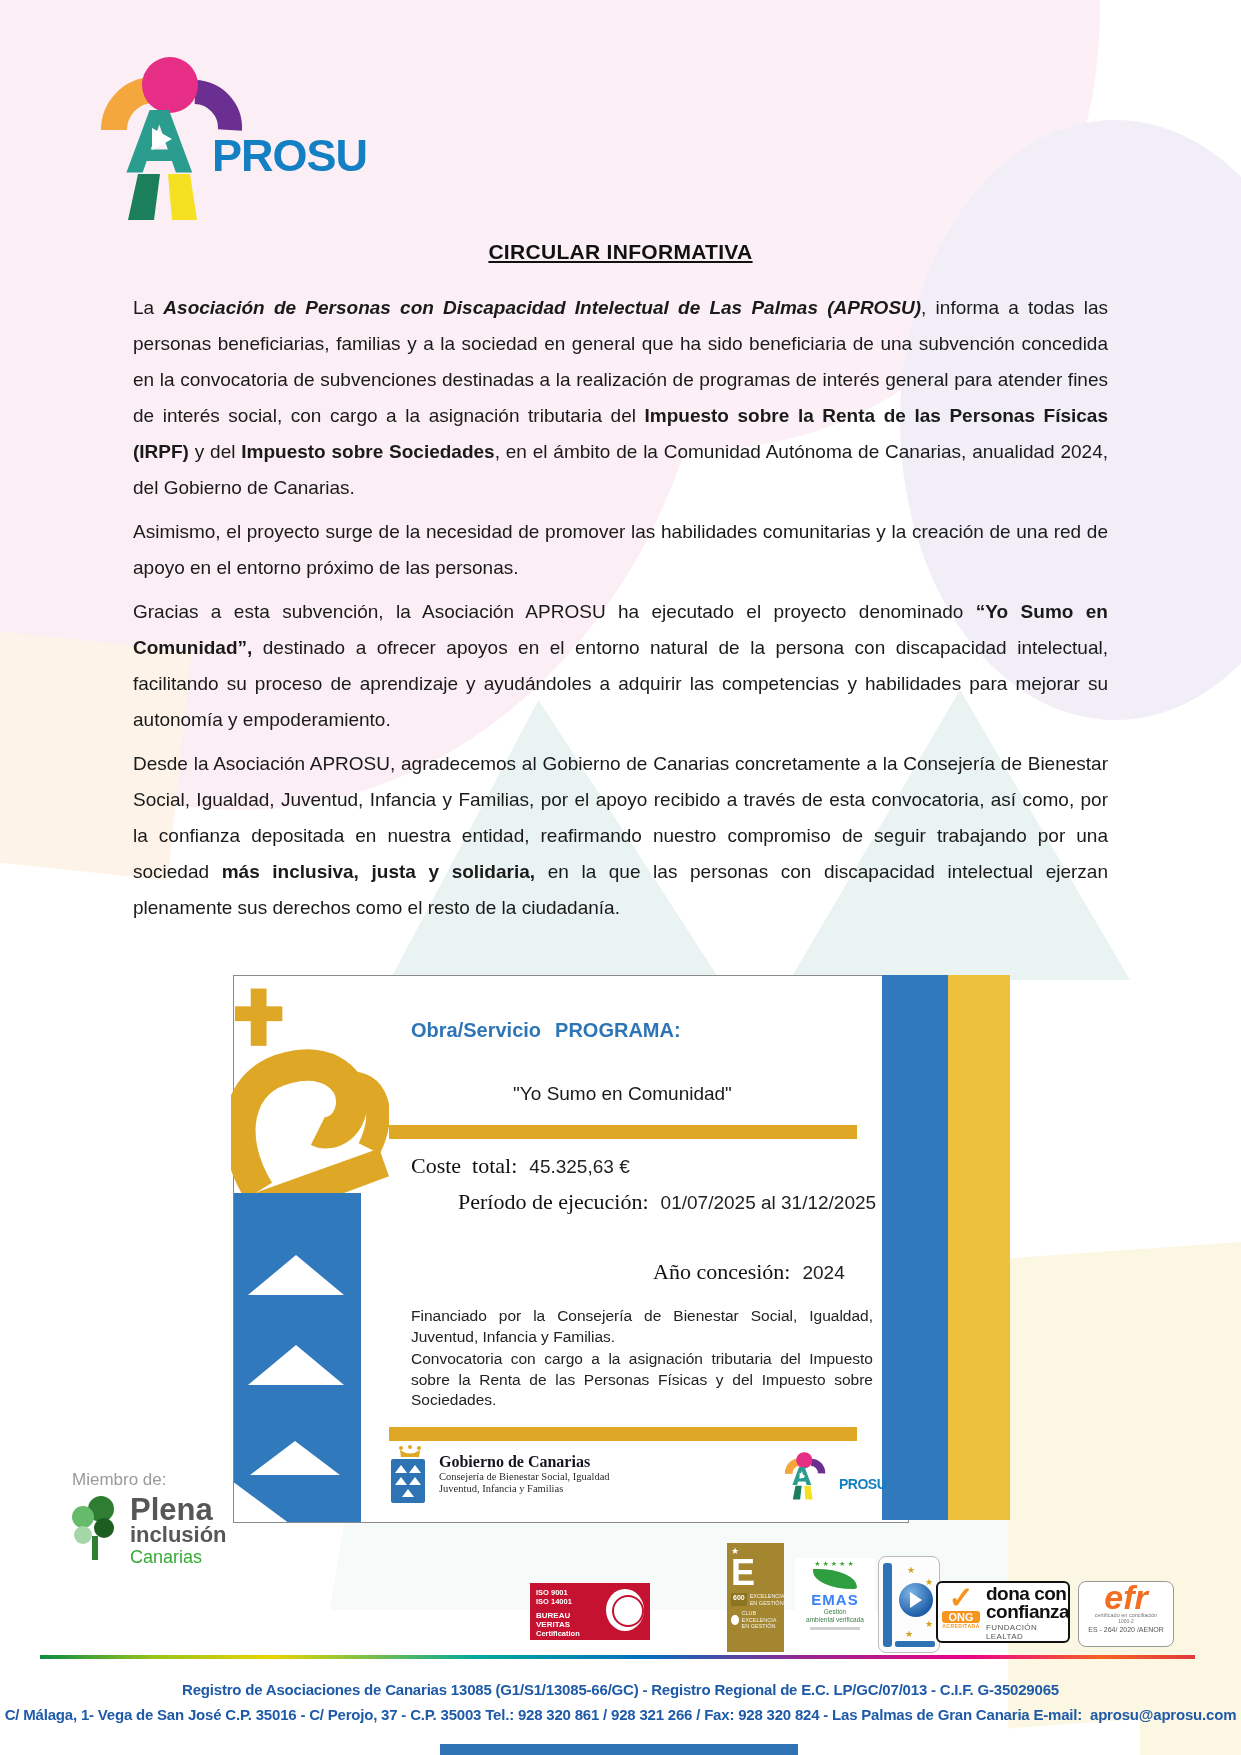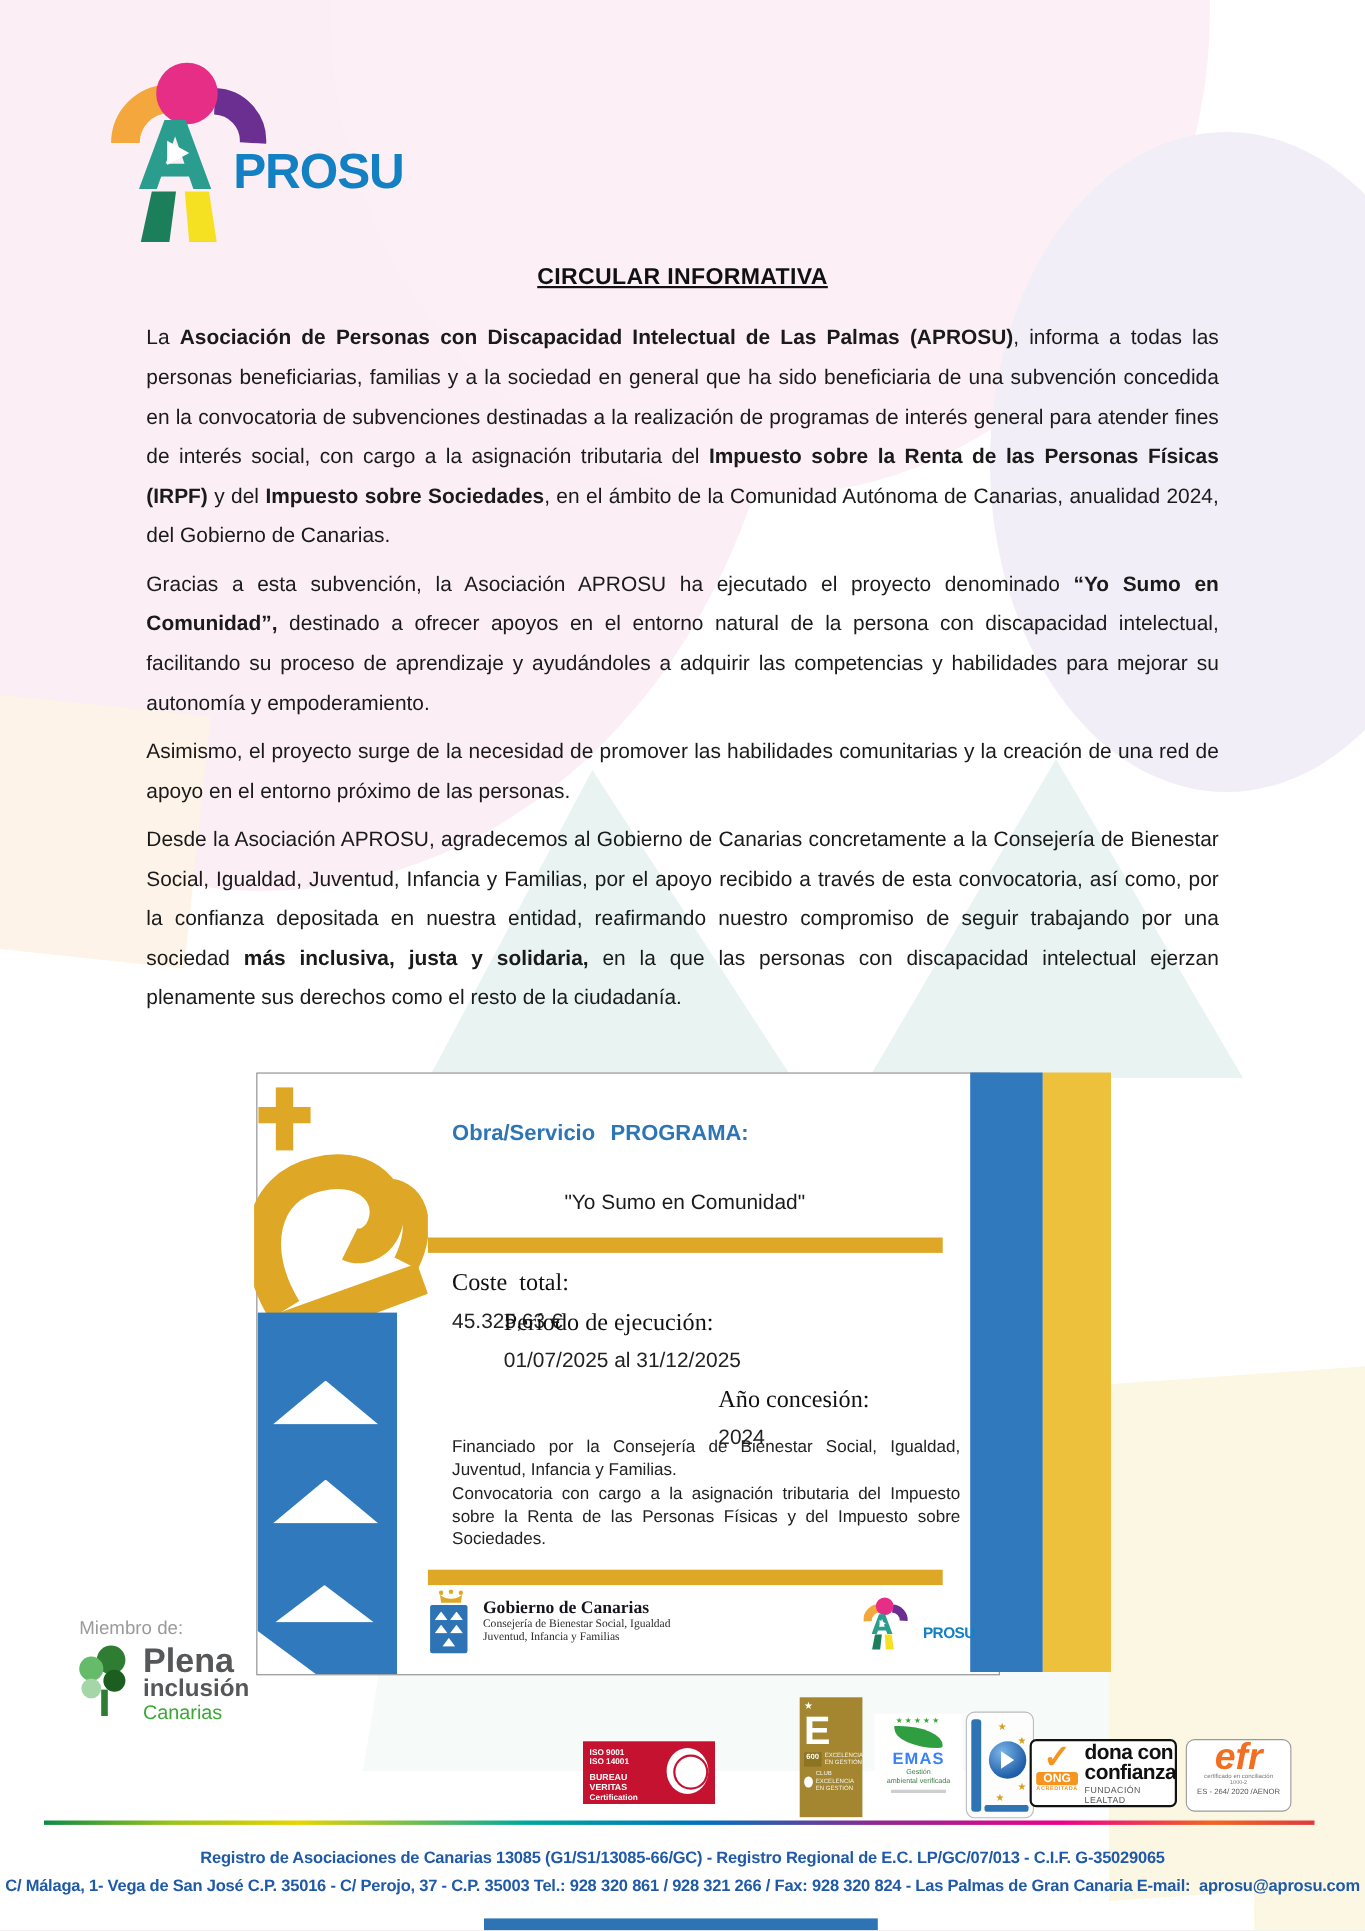--- a/index.html
+++ b/index.html
@@ -19,35 +19,35 @@
   .bg-cream2{left:1140px;top:1670px;width:110px;height:90px;background:#fcf7e3;}
   .z1{z-index:1;}
   
   .aprosu-logo{left:100px;top:52px;width:320px;height:180px;}
   .aprosu-word{position:absolute;left:112px;top:78px;font-size:45px;font-weight:800;color:#1480C4;letter-spacing:-1px;}
   
   .letter{left:133px;top:240px;width:975px;}
   .title{margin:0 0 26px 0;text-align:center;font-size:21px;font-weight:700;color:#111;
          text-decoration:underline;letter-spacing:.3px;}
   .letter p{margin:0 0 8px 0;font-size:19px;line-height:36px;text-align:justify;}
-  .bi{font-weight:700;}
+  .bi{font-style:italic;font-weight:700;}
   
   .cert{left:233px;top:975px;width:777px;height:548px;}
   .cert-white{position:absolute;left:0;top:0;width:676px;height:548px;background:#fff;border:1px solid #8a8a8a;box-sizing:border-box;}
   .crown-svg{position:absolute;left:-2px;top:12px;}
   .band-left{position:absolute;left:1px;top:218px;width:127px;height:329px;background:#3079BC;
              clip-path:polygon(0 0,100% 0,100% 100%,42% 100%,0 88%);}
   .tri{position:absolute;background:#fff;clip-path:polygon(50% 0,100% 100%,0 100%);}
   .band-blue-r{position:absolute;left:649px;top:0;width:66px;height:545px;background:#3079BC;}
   .band-gold-r{position:absolute;left:715px;top:0;width:62px;height:545px;background:#EEC13D;}
   .obra-line{position:absolute;left:178px;top:44px;font-size:20px;font-weight:700;color:#2E75B6;display:flex;gap:14px;}
   .programa{position:absolute;left:156px;top:108px;width:467px;text-align:center;font-size:19px;color:#1b1b1b;}
   .goldbar{position:absolute;left:156px;width:468px;height:14px;background:#DFA726;}
   .bar1{top:150px;} .bar2{top:452px;}
-  .kv{position:absolute;display:flex;align-items:baseline;gap:12px;flex-direction:column;}
+  .kv{position:absolute;display:flex;align-items:baseline;gap:12px;}
   .kv .k{font-family:"Liberation Serif",serif;font-size:22px;color:#111;white-space:pre-wrap;}
   .kv .v{font-size:19px;color:#222;}
   .coste{left:178px;top:178px;} .periodo{left:178px;top:214px;margin-left:47px;} .anio{left:420px;top:284px;}
   .finblock{position:absolute;left:178px;top:331px;width:462px;font-size:15.5px;line-height:20.5px;
             text-align:justify;color:#222;}
   .finblock div{margin:0 0 2px 0;}
   
   .gob{position:absolute;left:158px;top:470px;display:flex;}
   .gob-shield-wrap{width:40px;}
   .gob-crown{display:block;margin-left:6px;}
@@ -140,22 +140,22 @@
       <polygon points="52,76 52,98 72,87" fill="#ffffff"></polygon>
       <polygon points="38,122 60,122 54,168 28,168" fill="#1C7F5B"></polygon>
       <polygon points="68,122 90,122 97,168 72,168" fill="#F5E121"></polygon>
     </svg>
     <span class="aprosu-word">PROSU</span>
   </div>
 
   <div class="abs z1 letter">
     <h1 class="title">CIRCULAR INFORMATIVA</h1>
     <p><span>La </span><strong class="bi">Asociación de Personas con Discapacidad Intelectual de Las Palmas (APROSU)</strong><span>, informa a todas las personas beneficiarias, familias y a la sociedad en general que ha sido beneficiaria de una subvención concedida en la convocatoria de subvenciones destinadas a la realización de programas de interés general para atender fines de interés social, con cargo a la asignación tributaria del </span><strong>Impuesto sobre la Renta de las Personas Físicas (IRPF)</strong><span> y del </span><strong>Impuesto sobre Sociedades</strong><span>, en el ámbito de la Comunidad Autónoma de Canarias, anualidad 2024, del Gobierno de Canarias.</span></p>
+    <p><span>Asimismo, el proyecto surge de la necesidad de promover las habilidades comunitarias y la creación de una red de apoyo en el entorno próximo de las personas.</span></p>
     <p><span>Gracias a esta subvención, la Asociación APROSU ha ejecutado el proyecto denominado </span><strong>“Yo Sumo en Comunidad”,</strong><span> destinado a ofrecer apoyos en el entorno natural de la persona con discapacidad intelectual, facilitando su proceso de aprendizaje y ayudándoles a adquirir las competencias y habilidades para mejorar su autonomía y empoderamiento.</span></p>
-    <p><span>Asimismo, el proyecto surge de la necesidad de promover las habilidades comunitarias y la creación de una red de apoyo en el entorno próximo de las personas.</span></p>
     <p><span>Desde la Asociación APROSU, agradecemos al Gobierno de Canarias concretamente a la Consejería de Bienestar Social, Igualdad, Juventud, Infancia y Familias, por el apoyo recibido a través de esta convocatoria, así como, por la confianza depositada en nuestra entidad, reafirmando nuestro compromiso de seguir trabajando por una sociedad </span><strong>más inclusiva, justa y solidaria,</strong><span> en la que las personas con discapacidad intelectual ejerzan plenamente sus derechos como el resto de la ciudadanía.</span></p>
   </div>
 
   <div class="abs z1 cert">
     <div class="cert-white"></div>
 
     <div class="band-blue-r"></div>
     <div class="band-gold-r"></div>
 
     <svg class="crown-svg" width="158" height="250" viewBox="0 0 160 250">

